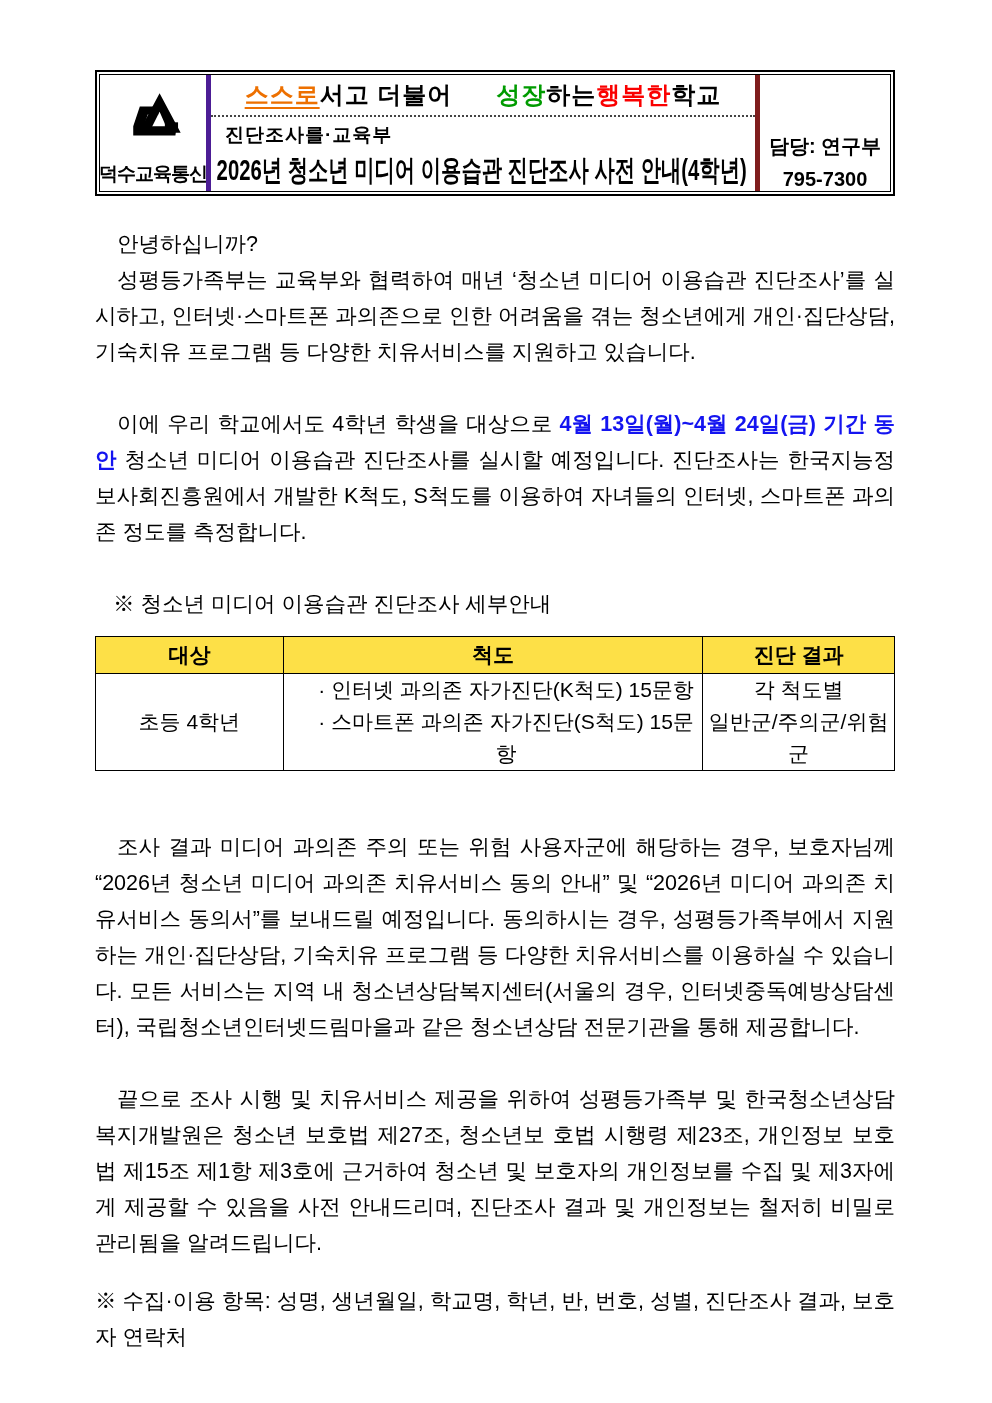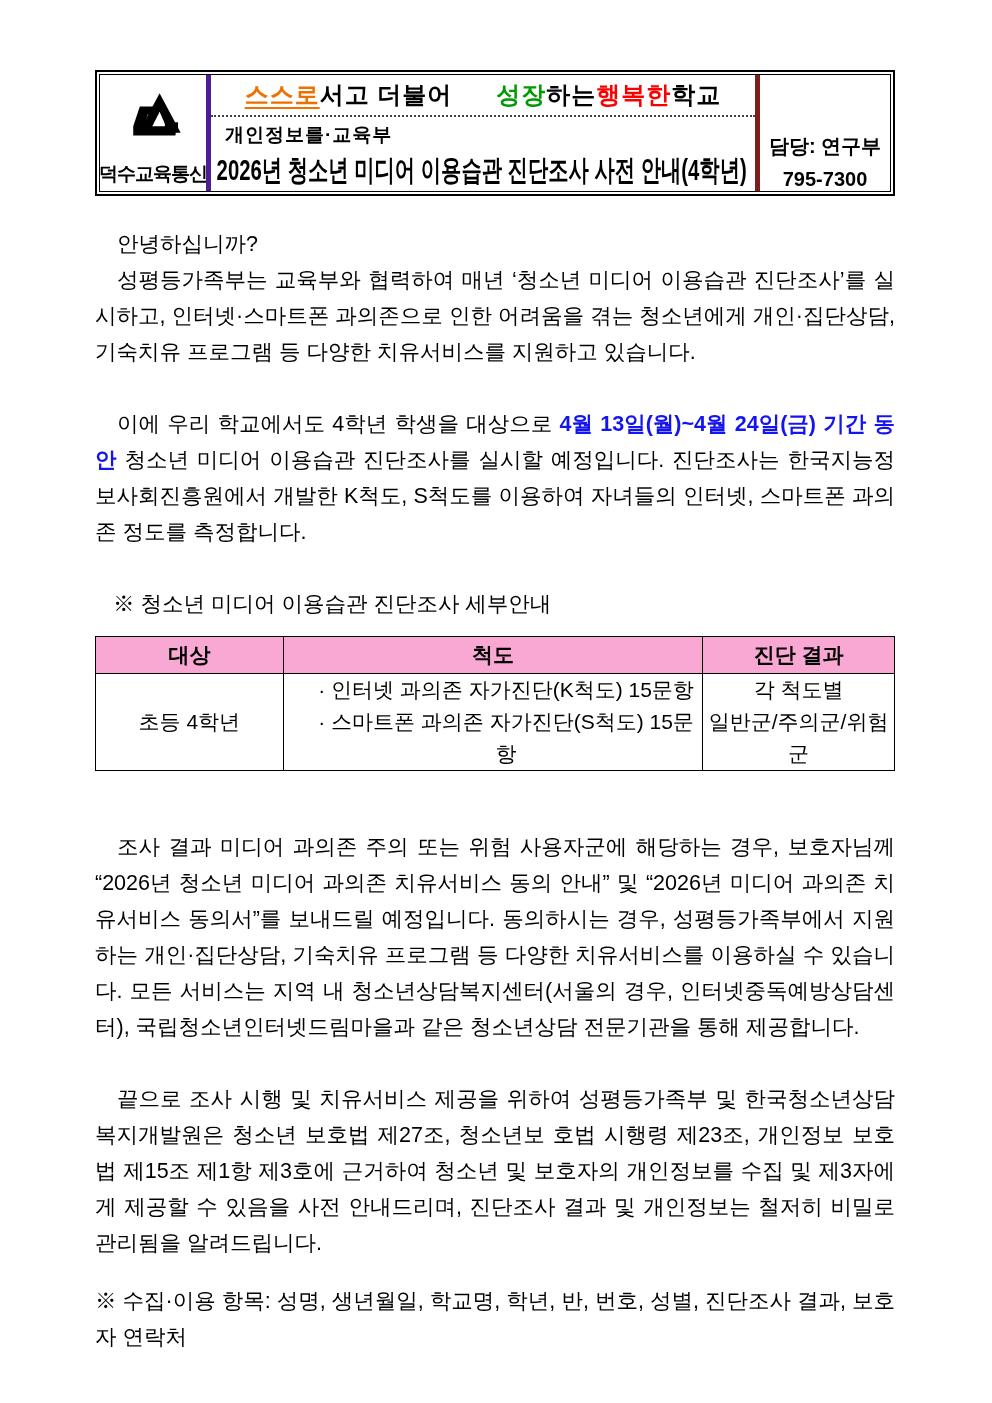--- a/index.html
+++ b/index.html
@@ -45,21 +45,21 @@
   .indent { text-indent:22px; }
   .gap { height:36px; }
   .gap-sm { height:22px; }
   .c-blue { color:#1414F0; font-weight:bold; }
   .section-label { text-indent:18px; }
 
   
   .info-table { width:100%; border-collapse:collapse; margin-top:14px; font-size:21px; }
   .info-table th, .info-table td { border:1px solid #000; text-align:center; vertical-align:middle; }
   .info-table { border:1.5px solid #000; }
-  .info-table th { background:#f9a8d4; font-weight:bold; height:32px; }
+  .info-table th { background:#fde047; font-weight:bold; height:32px; }
   .info-table td { height:68px; line-height:32px; }
   .col-target { width:23.5%; }
   .col-scale  { width:52.5%; }
   .col-result { width:24%; }
   .scale-cell { text-align:left; padding-left:26px; }
 </style>
 </head>
 <body>
 
 <div class="page">
@@ -79,21 +79,21 @@
         </div>
         <div class="mast-center">
           <div class="slogan">
               <span class="c-orange">스스로</span>
               <span> 서고 더불어 </span>
               <span class="c-green">성장</span>
               <span>하는 </span>
               <span class="c-red">행복한</span>
               <span> 학교</span>
             </div>
-          <div class="dept">개인정보를·교육부</div>
+          <div class="dept">진단조사를·교육부</div>
           <div class="doc-title">2026년 청소년 미디어 이용습관 진단조사 사전 안내(4학년)</div>
         </div>
         <div class="mast-right">
           <div>담당: 연구부</div>
           <div>795-7300</div>
         </div>
       </div>
     </div>
 
     <div class="doc-body">

